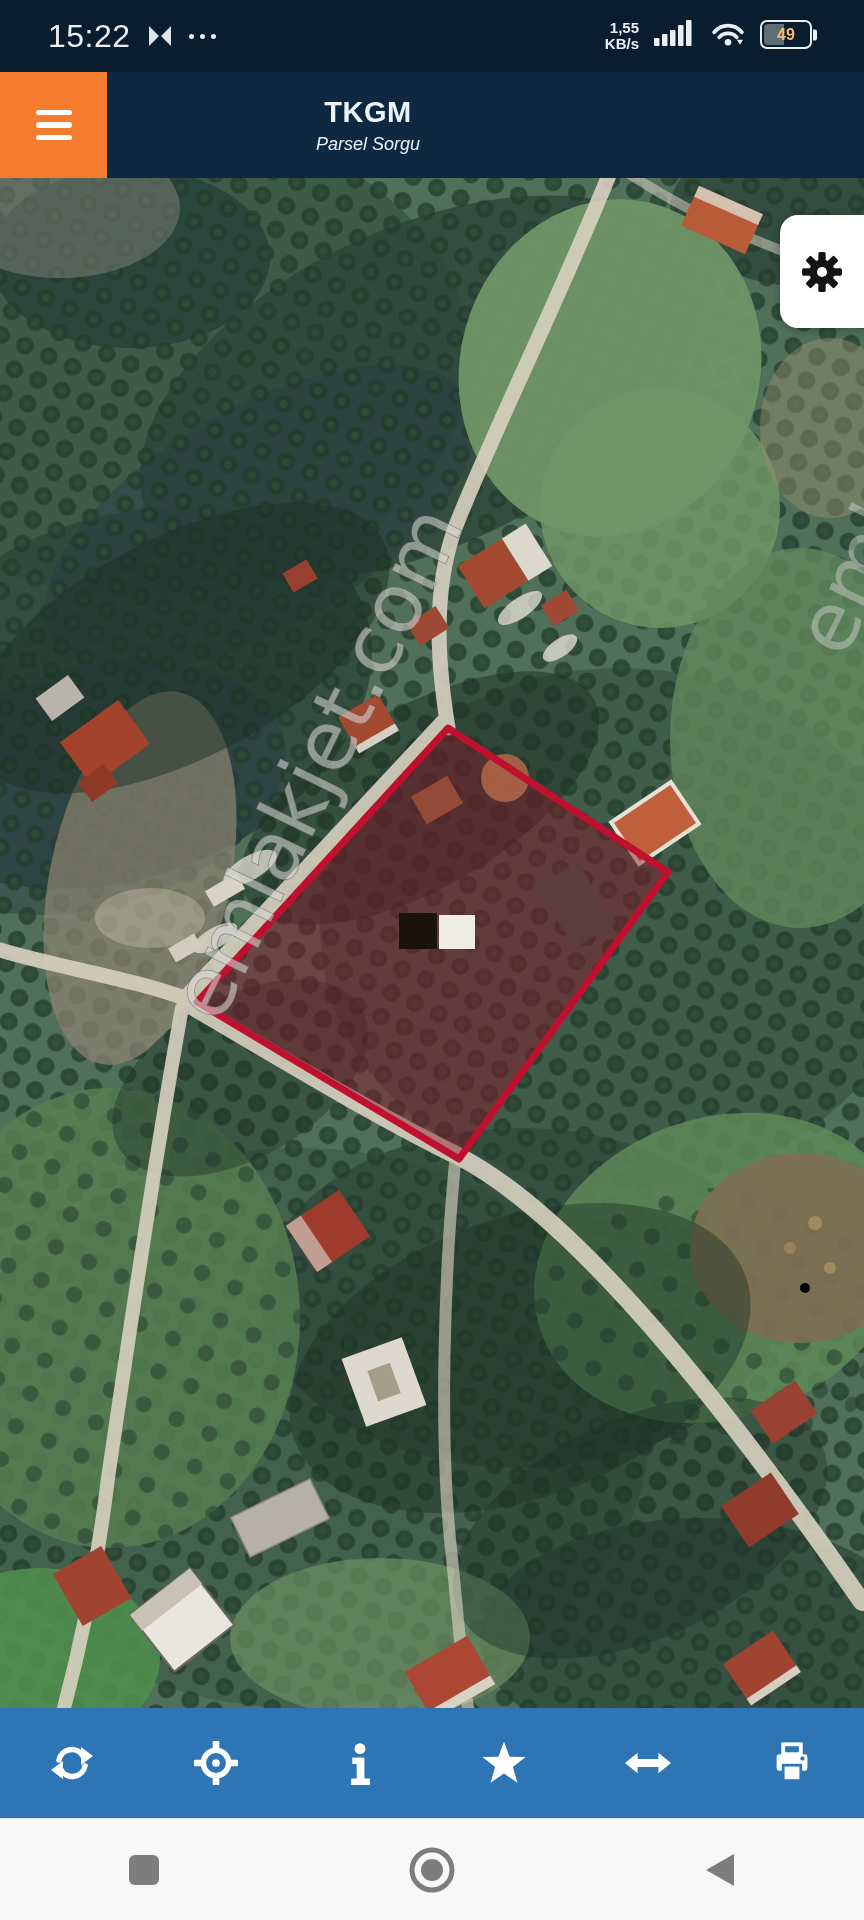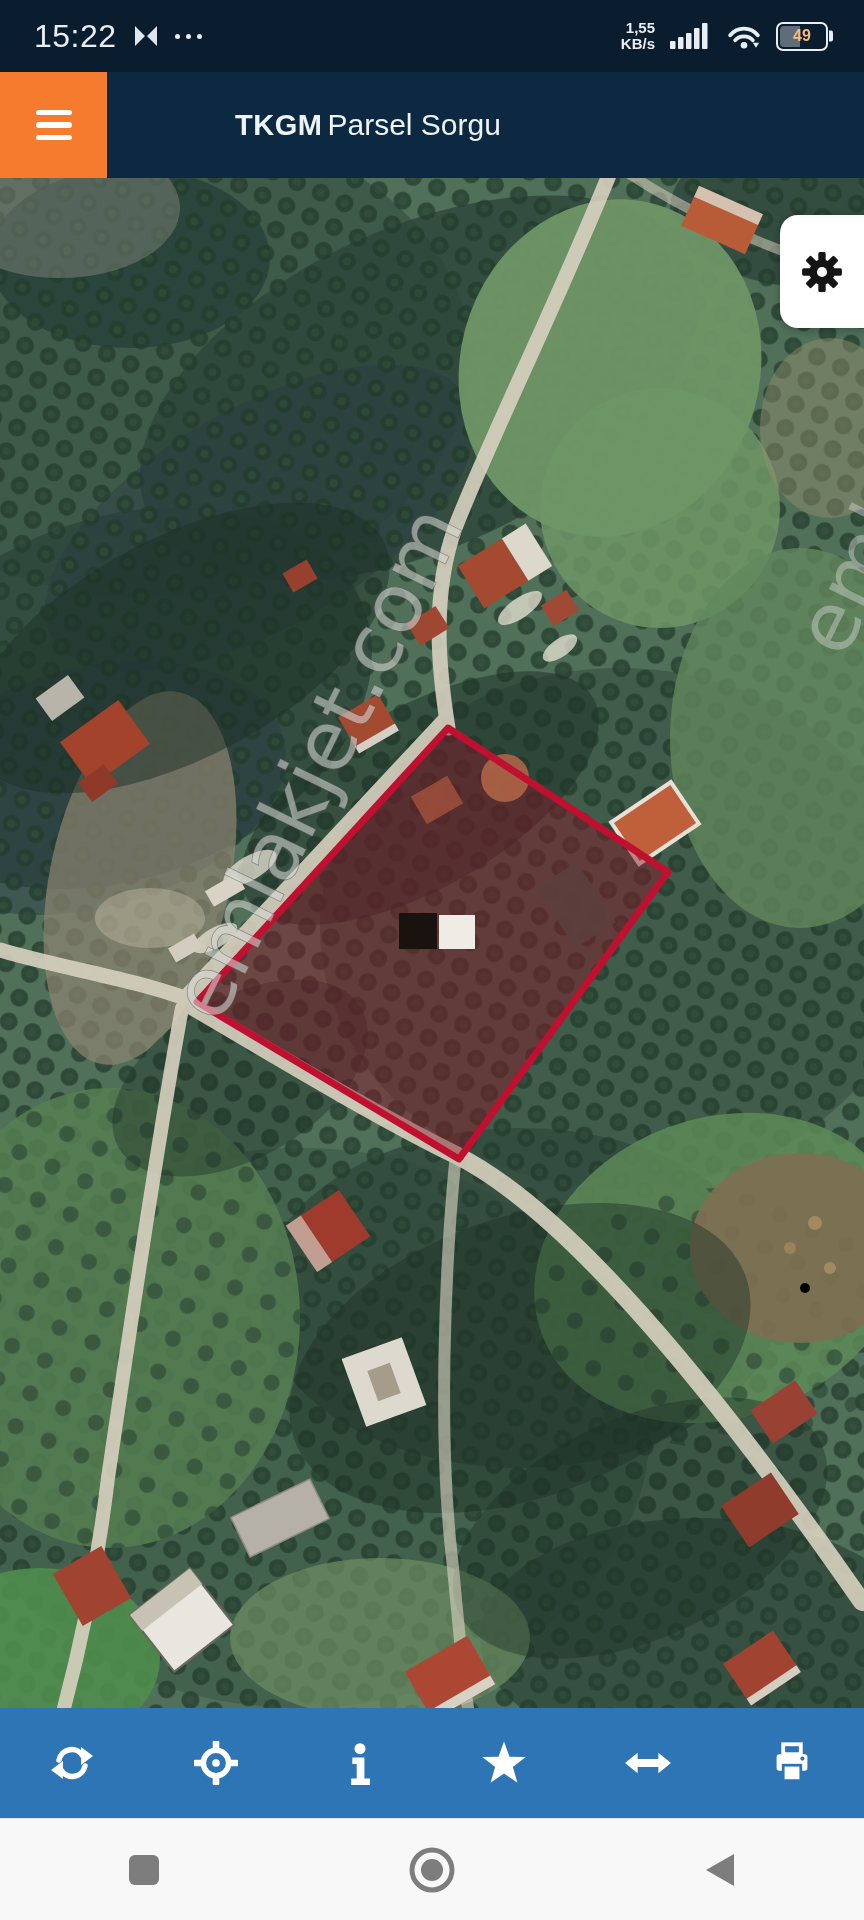--- a/index.html
+++ b/index.html
@@ -3,43 +3,43 @@
 <meta charset="utf-8">
 <style>
   html,body{margin:0;padding:0;background:#000;}
   body{width:864px;height:1920px;position:relative;overflow:hidden;
        font-family:"Liberation Sans",sans-serif;-webkit-font-smoothing:antialiased;}
   .abs{position:absolute;}
 
   
   .status-bar{left:0;top:0;width:864px;height:72px;background:#0a1d2e;
     display:flex;align-items:center;color:#e9eef2;}
-  .sb-left{display:flex;align-items:center;gap:16px;padding-left:34px;flex:1;}
+  .sb-left{display:flex;align-items:center;gap:16px;padding-left:48px;flex:1;}
   .sb-time{font-size:32px;letter-spacing:.5px;}
-  .sb-right{display:flex;align-items:center;gap:15px;padding-right:36px;}
+  .sb-right{display:flex;align-items:flex-start;gap:15px;padding-right:52px;}
   .sb-speed{text-align:right;font-size:15px;font-weight:bold;line-height:16px;}
   .sb-dots{display:flex;gap:6px;}
   .sb-dots i{width:5px;height:5px;border-radius:50%;background:#e9eef2;display:block;}
   .battery{position:relative;width:48px;height:25px;border:2.5px solid #e9eef2;
     border-radius:7px;display:flex;align-items:center;justify-content:center;}
   .battery .fill{position:absolute;left:2px;top:2px;bottom:2px;width:42%;
     background:rgba(233,238,242,.38);border-radius:4px 0 0 4px;}
   .battery .pct{position:relative;font-size:16px;font-weight:bold;color:#fdba74;}
   .battery .nub{position:absolute;right:-7px;top:50%;transform:translateY(-50%);
     width:4px;height:11px;background:#e9eef2;border-radius:0 2px 2px 0;}
 
   
   .app-header{left:0;top:72px;width:864px;height:106px;background:#0d2941;}
   .menu-btn{left:0;top:0;width:107px;height:106px;background:#f57c2f;border:none;
     display:flex;flex-direction:column;align-items:center;justify-content:center;gap:7px;cursor:pointer;}
   .menu-btn span{display:block;width:36px;height:5.5px;border-radius:3px;background:#fff;}
-  .header-titles{left:0;top:0;width:736px;height:106px;display:flex;flex-direction:row;
+  .header-titles{left:0;top:0;width:736px;height:106px;display:flex;flex-direction:column;
     align-items:center;justify-content:center;gap:5px;color:#eef3f7;pointer-events:none;}
   .h-title{font-size:29px;font-weight:600;letter-spacing:.5px;}
-  .h-sub{font-size:30px;font-weight:400;}
+  .h-sub{font-size:18px;font-weight:400;font-style:italic;}
 
   
   .map-area{left:0;top:178px;width:864px;height:1530px;overflow:hidden;background:#4a6751;}
   .settings-btn{left:780px;top:37px;width:84px;height:113px;background:#fff;border:none;
     border-radius:18px 0 0 18px;box-shadow:0 2px 8px rgba(0,0,0,.28);
     display:flex;align-items:center;justify-content:center;cursor:pointer;}
 
   
   .toolbar{left:0;top:1708px;width:864px;height:110px;background:#2e75b6;
     display:flex;align-items:center;justify-content:space-around;}

